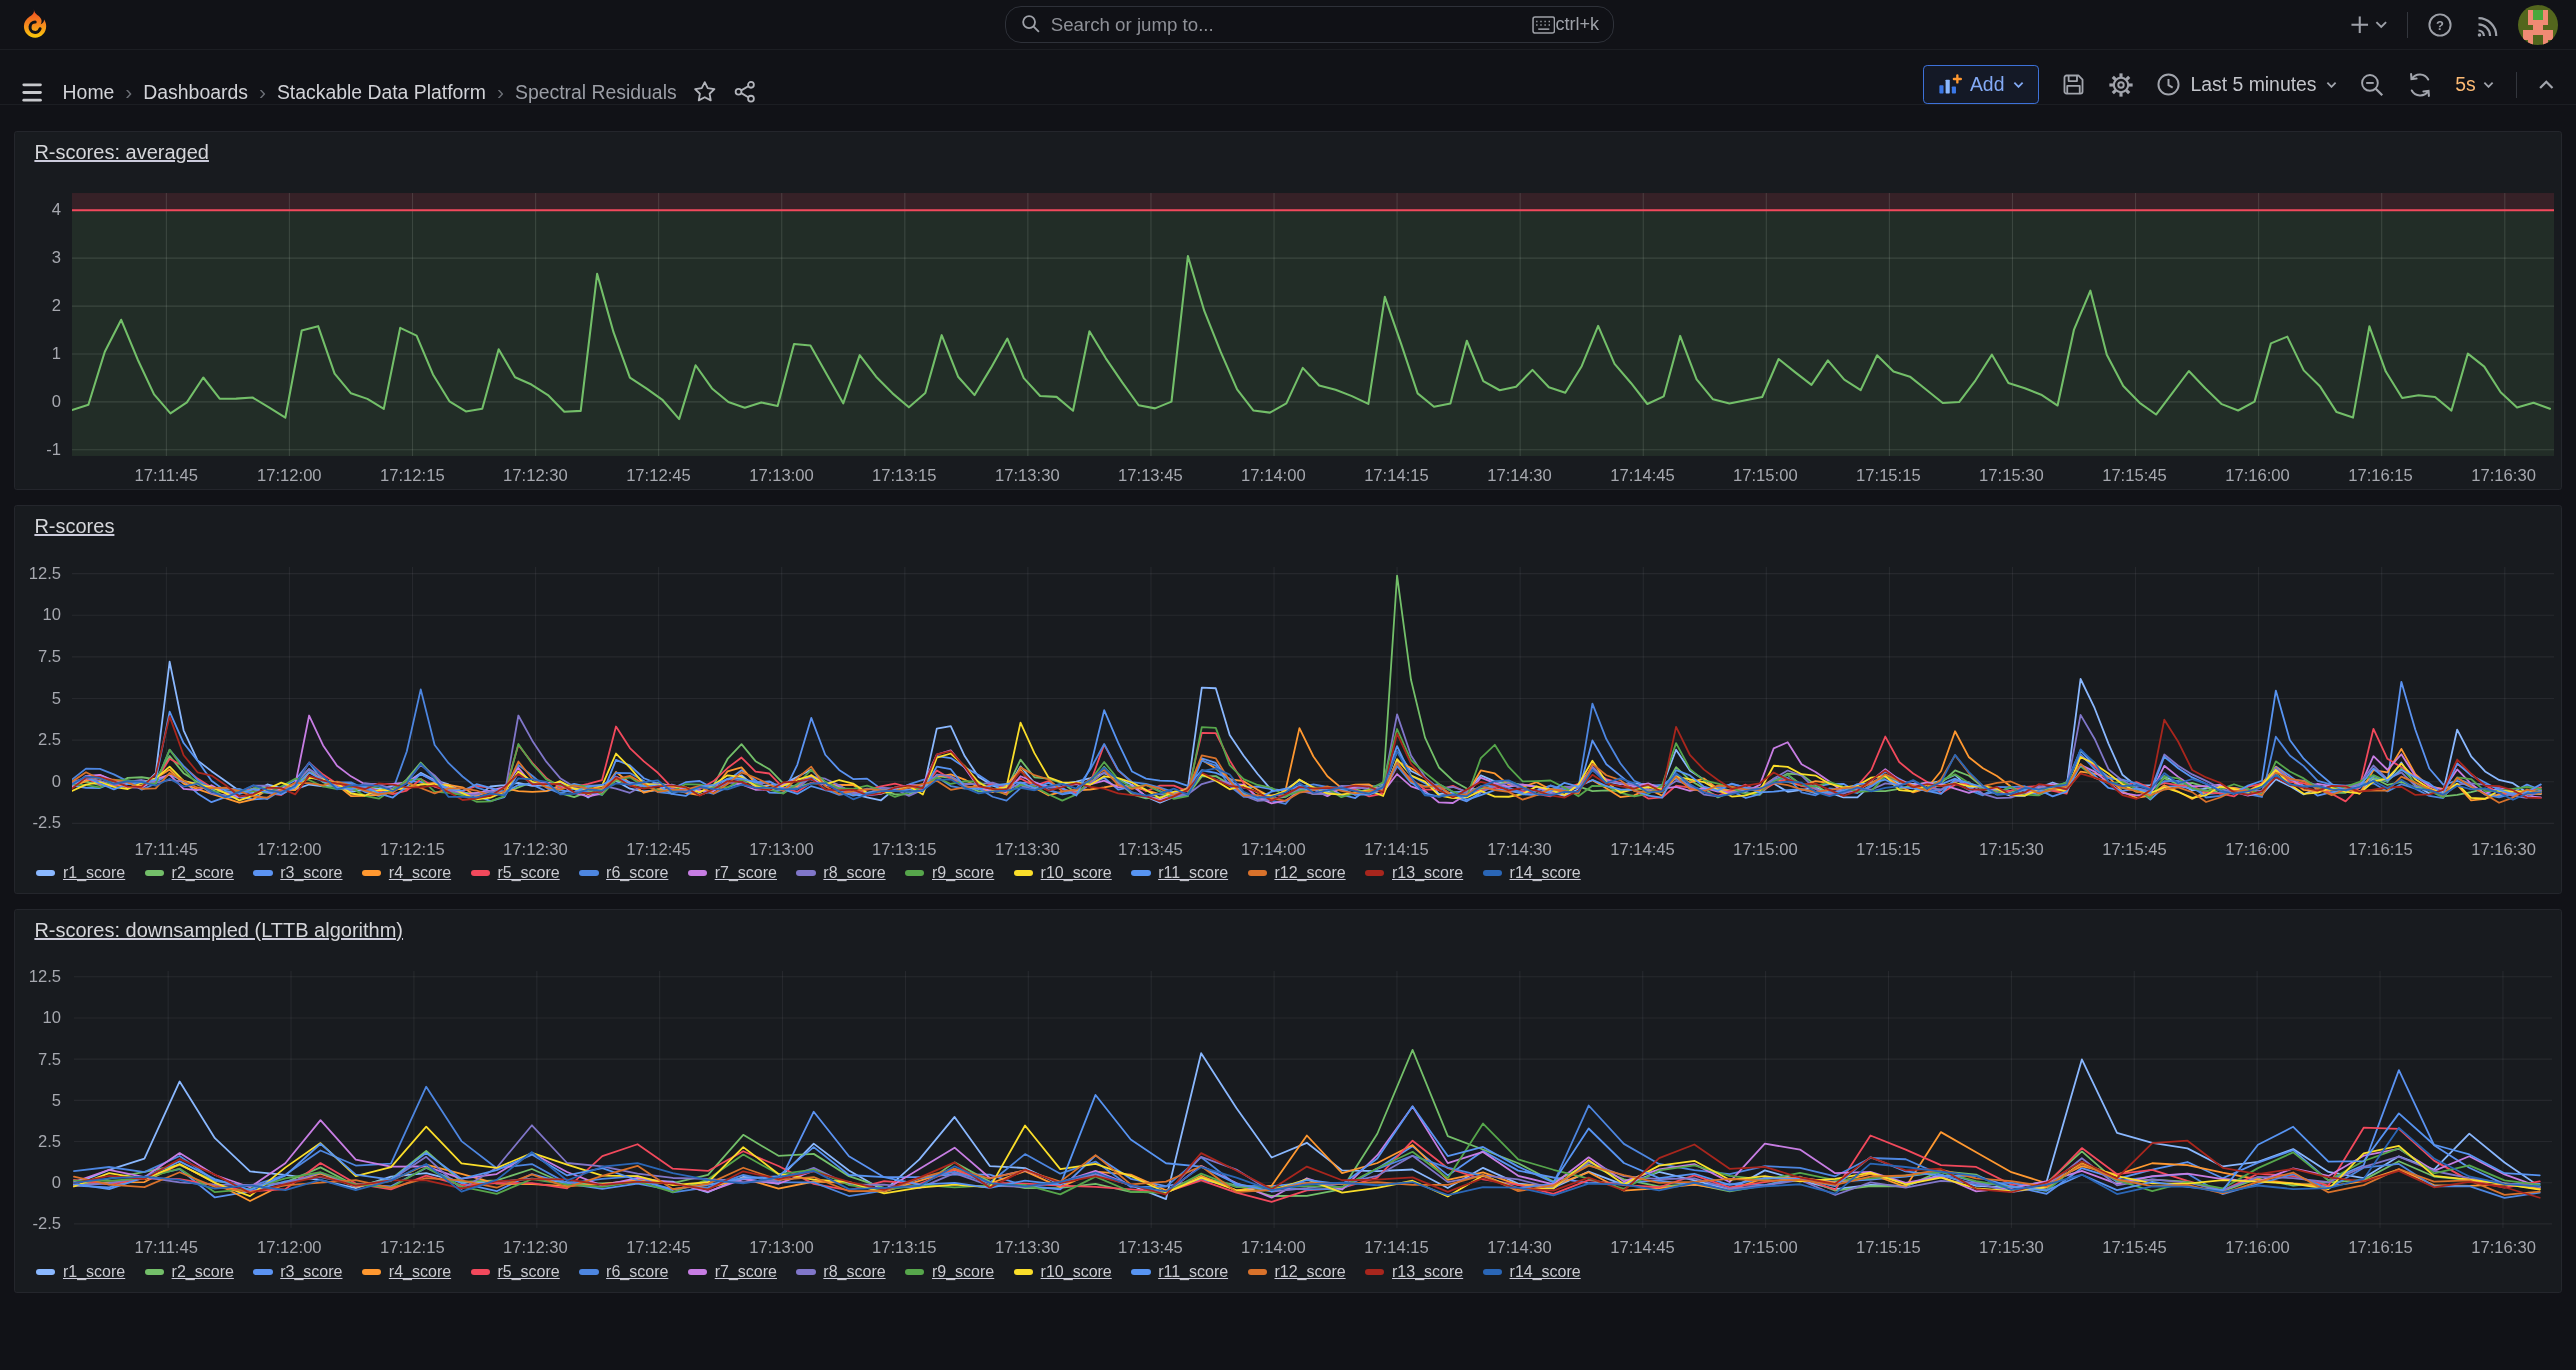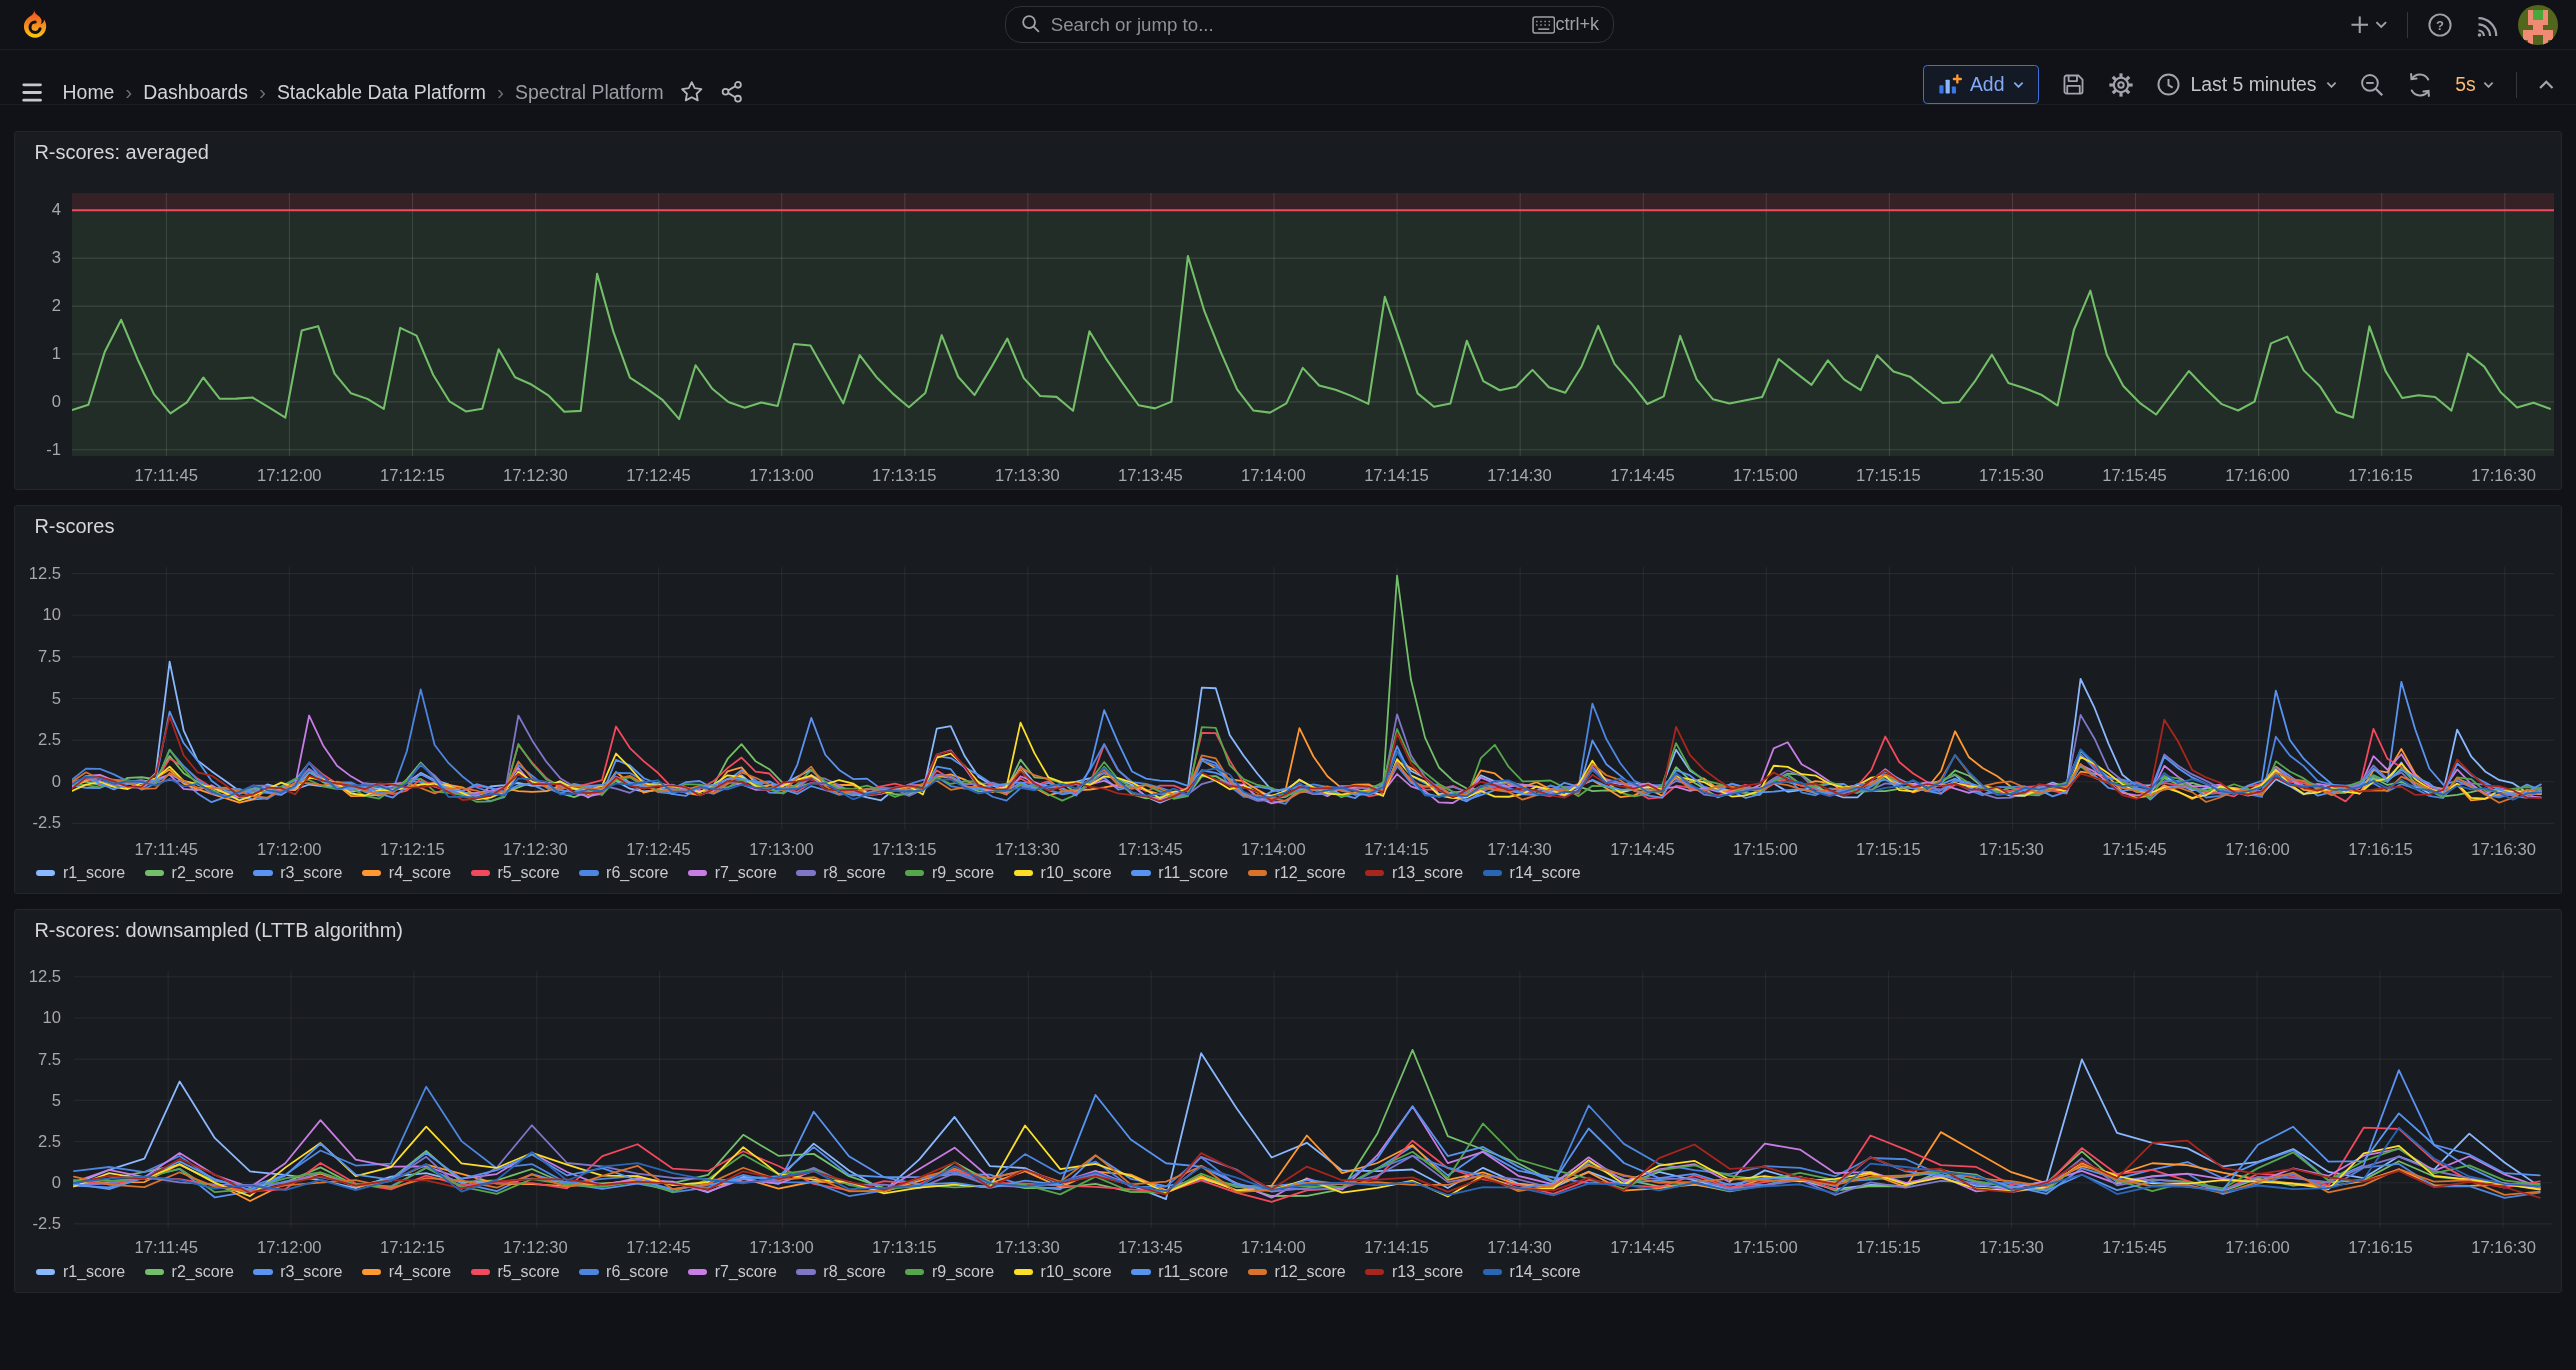--- a/index.html
+++ b/index.html
@@ -29,21 +29,21 @@
   .crumb.current { color:#9a9da5; cursor:default; }
   .crumb-sep { color:#6c6f76; font-size:21px; }
   .nav2-right { margin-left:auto; display:flex; align-items:center; gap:22px; }
   .add-btn { display:flex; align-items:center; gap:8.3px; height:39px; padding:0 14px;
     border:1.4px solid #3d71d9; border-radius:4.2px; background:rgba(61,113,217,0.08);
     color:#83aaf5; font-size:19.4px; font-weight:500; cursor:pointer; }
   .timerange { display:flex; align-items:center; gap:9.7px; color:#c3c5cb; font-size:19.4px; cursor:pointer; }
   .interval { display:flex; align-items:center; gap:7px; color:#fdba74; font-size:19.4px; cursor:pointer; }
 
   
-  main { padding:26px 14px 4px 14px; }
+  main { padding:26px 14px 4px 14px;text-decoration:underline; }
   .panel { background:#181b1f; border:0.7px solid #24262c; border-radius:2.8px; margin-bottom:15px; }
   .panel-title { height:40px; display:flex; align-items:center; padding-left:19.4px;
     font-size:20px; font-weight:500; color:#d5d6da; cursor:pointer; }
   .plot-row { display:flex; margin-top:21px; }
   .ylabels { width:57px; position:relative; flex:none; }
   .ylab { position:absolute; right:11px; transform:translateY(-50%); font-size:16.6px; color:#a6a8af; white-space:nowrap; }
   .plot { flex:1; position:relative; margin-right:8.3px; }
   .plot svg { display:block; }
   .xlabels { position:relative; height:33px; margin:0 8.3px 0 57px; }
   .xlab { position:absolute; top:9.7px; transform:translateX(-50%); font-size:16.6px; color:#a6a8af; white-space:nowrap; }
@@ -155,21 +155,21 @@
         <rect x="2" y="24" width="28" height="4" rx="2" fill="#c7c8cc"></rect>
       </svg>
     </button>
     <nav class="crumbs">
       <span class="crumb">Home</span>
       <span class="crumb-sep">›</span>
       <span class="crumb">Dashboards</span>
       <span class="crumb-sep">›</span>
       <span class="crumb">Stackable Data Platform</span>
       <span class="crumb-sep">›</span>
-      <span class="crumb current">Spectral Platform</span>
+      <span class="crumb current">Spectral Residuals</span>
     </nav>
     <button class="icon-btn">
       <svg width="23.5" height="23.5" viewBox="0 0 34 34" fill="none" stroke="#b3b5bc" stroke-width="2.6" stroke-linejoin="round">
         <path d="M17 3l4.3 8.7 9.7 1.4-7 6.8 1.7 9.6L17 25l-8.7 4.5L10 19.9 3 13.1l9.7-1.4z"></path>
       </svg>
     </button>
     <button class="icon-btn">
       <svg width="23.5" height="23.5" viewBox="0 0 34 34" fill="none" stroke="#b3b5bc" stroke-width="2.6">
         <circle cx="26" cy="7" r="4.2"></circle>
           <circle cx="8" cy="17" r="4.2"></circle>

